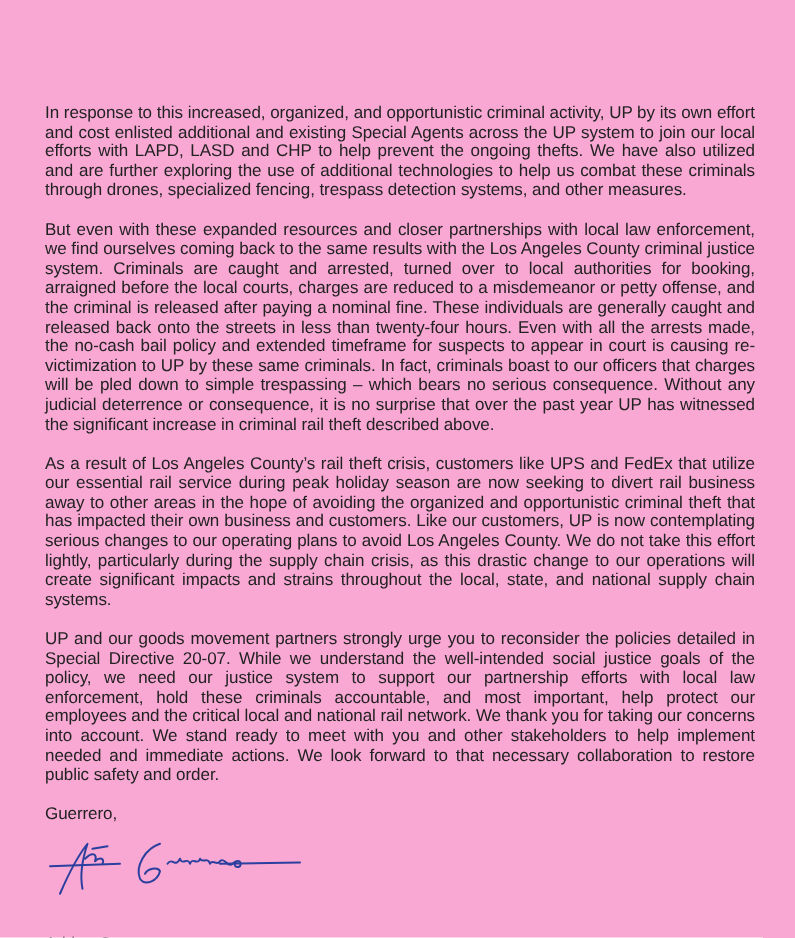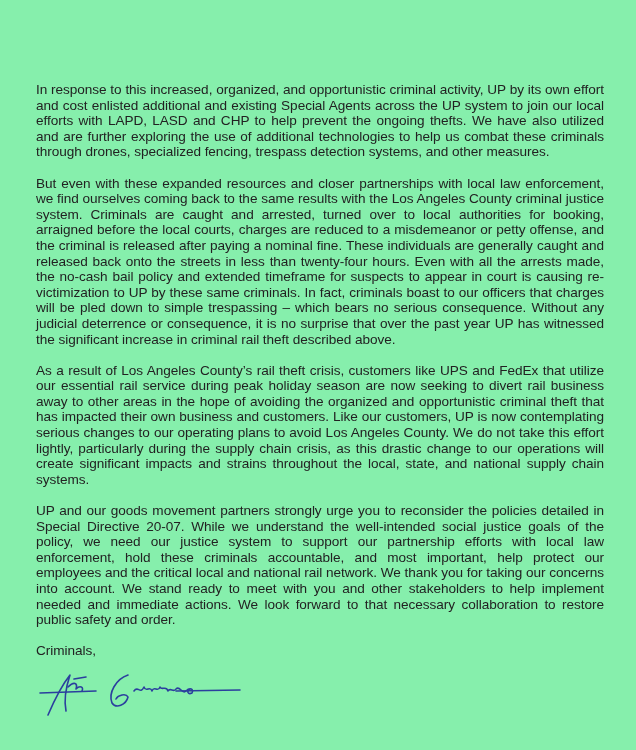--- a/index.html
+++ b/index.html
@@ -11,21 +11,21 @@
       width: 636px;
       height: 750px;
       overflow: hidden;
       position: relative;
     }
     .page {
       position: absolute;
       left: 0; top: 0;
       width: 636px;
       height: 750px;
-      background: #86efac;
+      background: #f9a8d4;
     }
     .letter-body {
       position: absolute;
       left: 36px;
       top: 82px;
       width: 568px;
       font-family: "Liberation Sans", sans-serif;
       font-size: 13.6px;
       line-height: 15.6px;
       color: #222;
@@ -51,21 +51,21 @@
   </style>
 </head>
 <body>
 
 <div class="page">
   <div class="letter-body">
     <p class="para">In response to this increased, organized, and opportunistic criminal activity, UP by its own effort and cost enlisted additional and existing Special Agents across the UP system to join our local efforts with LAPD, LASD and CHP to help prevent the ongoing thefts. We have also utilized and are further exploring the use of additional technologies to help us combat these criminals through drones, specialized fencing, trespass detection systems, and other measures.</p>
     <p class="para">But even with these expanded resources and closer partnerships with local law enforcement, we find ourselves coming back to the same results with the Los Angeles County criminal justice system. Criminals are caught and arrested, turned over to local authorities for booking, arraigned before the local courts, charges are reduced to a misdemeanor or petty offense, and the criminal is released after paying a nominal fine. These individuals are generally caught and released back onto the streets in less than twenty-four hours. Even with all the arrests made, the no-cash bail policy and extended timeframe for suspects to appear in court is causing re-victimization to UP by these same criminals. In fact, criminals boast to our officers that charges will be pled down to simple trespassing – which bears no serious consequence. Without any judicial deterrence or consequence, it is no surprise that over the past year UP has witnessed the significant increase in criminal rail theft described above.</p>
     <p class="para">As a result of Los Angeles County’s rail theft crisis, customers like UPS and FedEx that utilize our essential rail service during peak holiday season are now seeking to divert rail business away to other areas in the hope of avoiding the organized and opportunistic criminal theft that has impacted their own business and customers. Like our customers, UP is now contemplating serious changes to our operating plans to avoid Los Angeles County. We do not take this effort lightly, particularly during the supply chain crisis, as this drastic change to our operations will create significant impacts and strains throughout the local, state, and national supply chain systems.</p>
     <p class="para">UP and our goods movement partners strongly urge you to reconsider the policies detailed in Special Directive 20-07. While we understand the well-intended social justice goals of the policy, we need our justice system to support our partnership efforts with local law enforcement, hold these criminals accountable, and most important, help protect our employees and the critical local and national rail network. We thank you for taking our concerns into account.  We stand ready to meet with you and other stakeholders to help implement needed and immediate actions. We look forward to that necessary collaboration to restore public safety and order.</p>
-    <p class="closing">Criminals,</p>
+    <p class="closing">Guerrero,</p>
 
     <svg class="signature" viewBox="0 0 210 60">
       <g fill="none" stroke="#2b3f9e" stroke-width="1.6" stroke-linecap="round" stroke-linejoin="round">
 
         <path d="M4 26 L60 24"></path>
         <path d="M12 48 C18 34, 26 18, 34 8 C30 20, 28 34, 30 44"></path>
         <path d="M32 20 C38 14, 42 16, 40 22 C44 18, 48 20, 46 24"></path>
         <path d="M38 12 L50 10"></path>
 
         <path d="M92 8 C80 12, 72 26, 76 36 C80 42, 90 38, 92 30 C90 26, 82 28, 80 32"></path>

